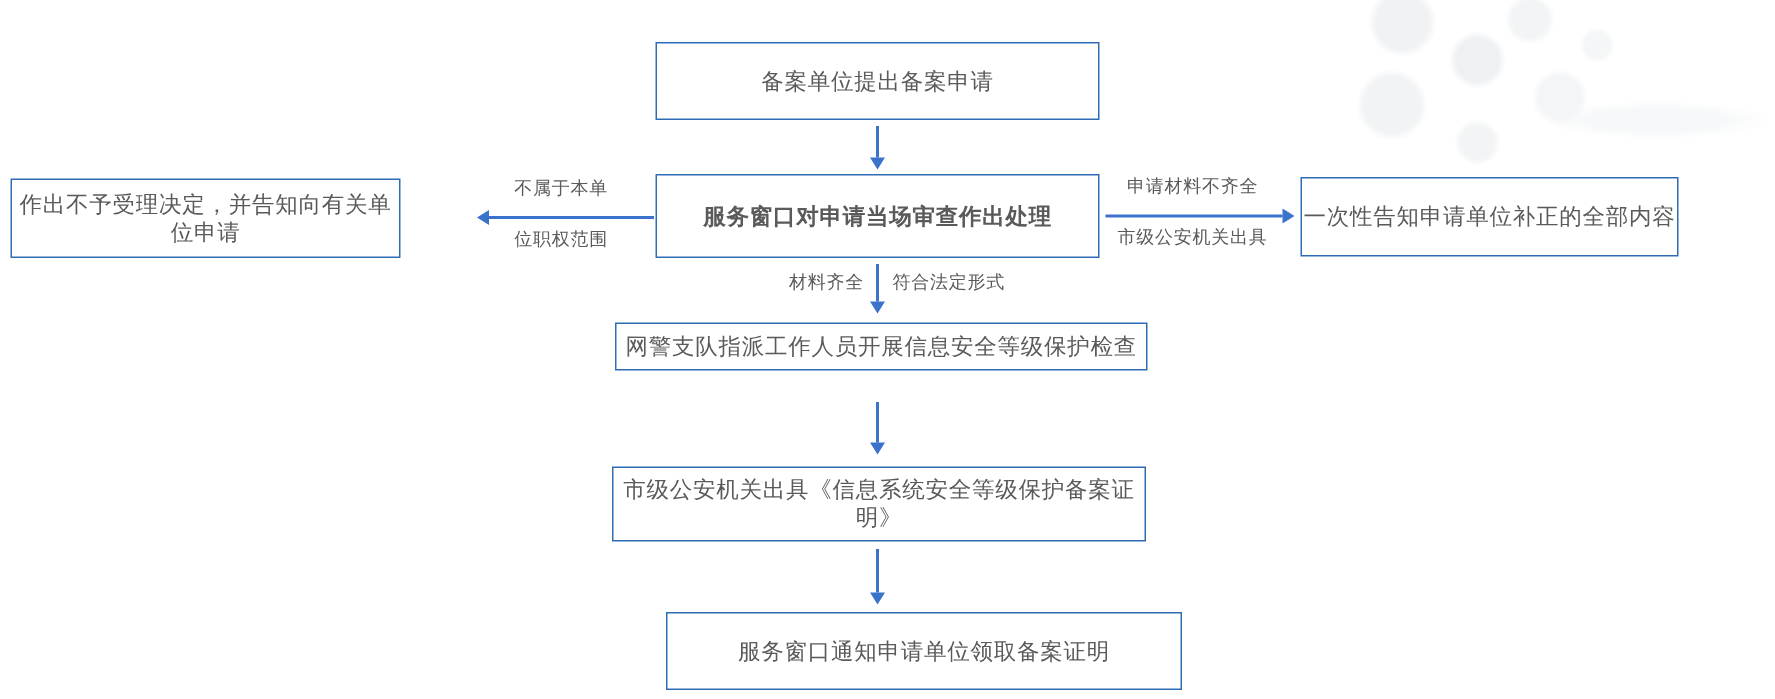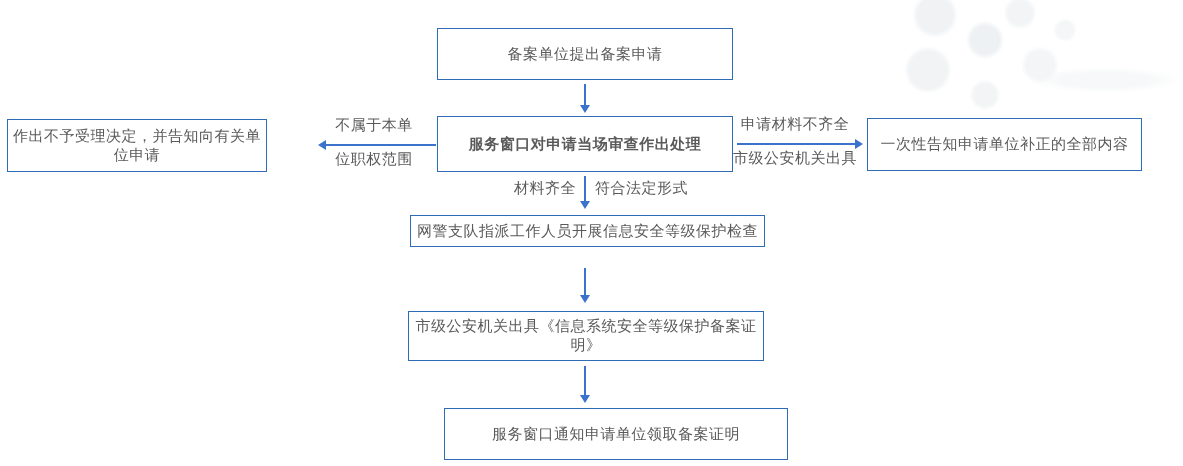--- a/index.html
+++ b/index.html
@@ -36,21 +36,21 @@
     border-top:8px solid var(--arrow);}
 
   .harrow{position:absolute;height:2px;background:var(--arrow);}
   .harrow .head-left{position:absolute;top:50%;transform:translateY(-50%);left:-8px;
     width:0;height:0;border-top:5px solid transparent;border-bottom:5px solid transparent;
     border-right:8px solid var(--arrow);}
   .harrow .head-right{position:absolute;top:50%;transform:translateY(-50%);right:-8px;
     width:0;height:0;border-top:5px solid transparent;border-bottom:5px solid transparent;
     border-left:8px solid var(--arrow);}
 
-  .edge-label{position:absolute;font-size:15px;color:var(--text);
+  .edge-label{position:absolute;font-size:12px;color:var(--text);
     white-space:nowrap;letter-spacing:.5px;line-height:16px;}
   .center-x{transform:translateX(-50%);}
   .right-align{transform:translateX(-100%);}
 </style>
 </head>
 <body>
 
 <div class="canvas">
 
   <div class="watermark"></div>
@@ -71,21 +71,21 @@
     <span>作出不予受理决定，并告知向有关单位申请</span>
   </div>
 
   <div class="harrow" style="left:326px;top:144px;width:110px;">
     <span class="head-left"></span>
   </div>
 
   <div class="edge-label center-x" style="left:374px;top:117px;">不属于本单</div>
   <div class="edge-label center-x" style="left:374px;top:151px;">位职权范围</div>
 
-  <div class="node" style="left:867px;top:118px;width:275px;height:53px;">
+  <div class="node" style="left:867px;top:118px;width:252px;height:53px;">
     <span>一次性告知申请单位补正的全部内容</span>
   </div>
 
   <div class="harrow" style="left:737px;top:143px;width:118px;">
     <span class="head-right"></span>
   </div>
 
   <div class="edge-label center-x" style="left:795px;top:116px;">申请材料不齐全</div>
   <div class="edge-label center-x" style="left:795px;top:150px;">市级公安机关出具</div>
 

